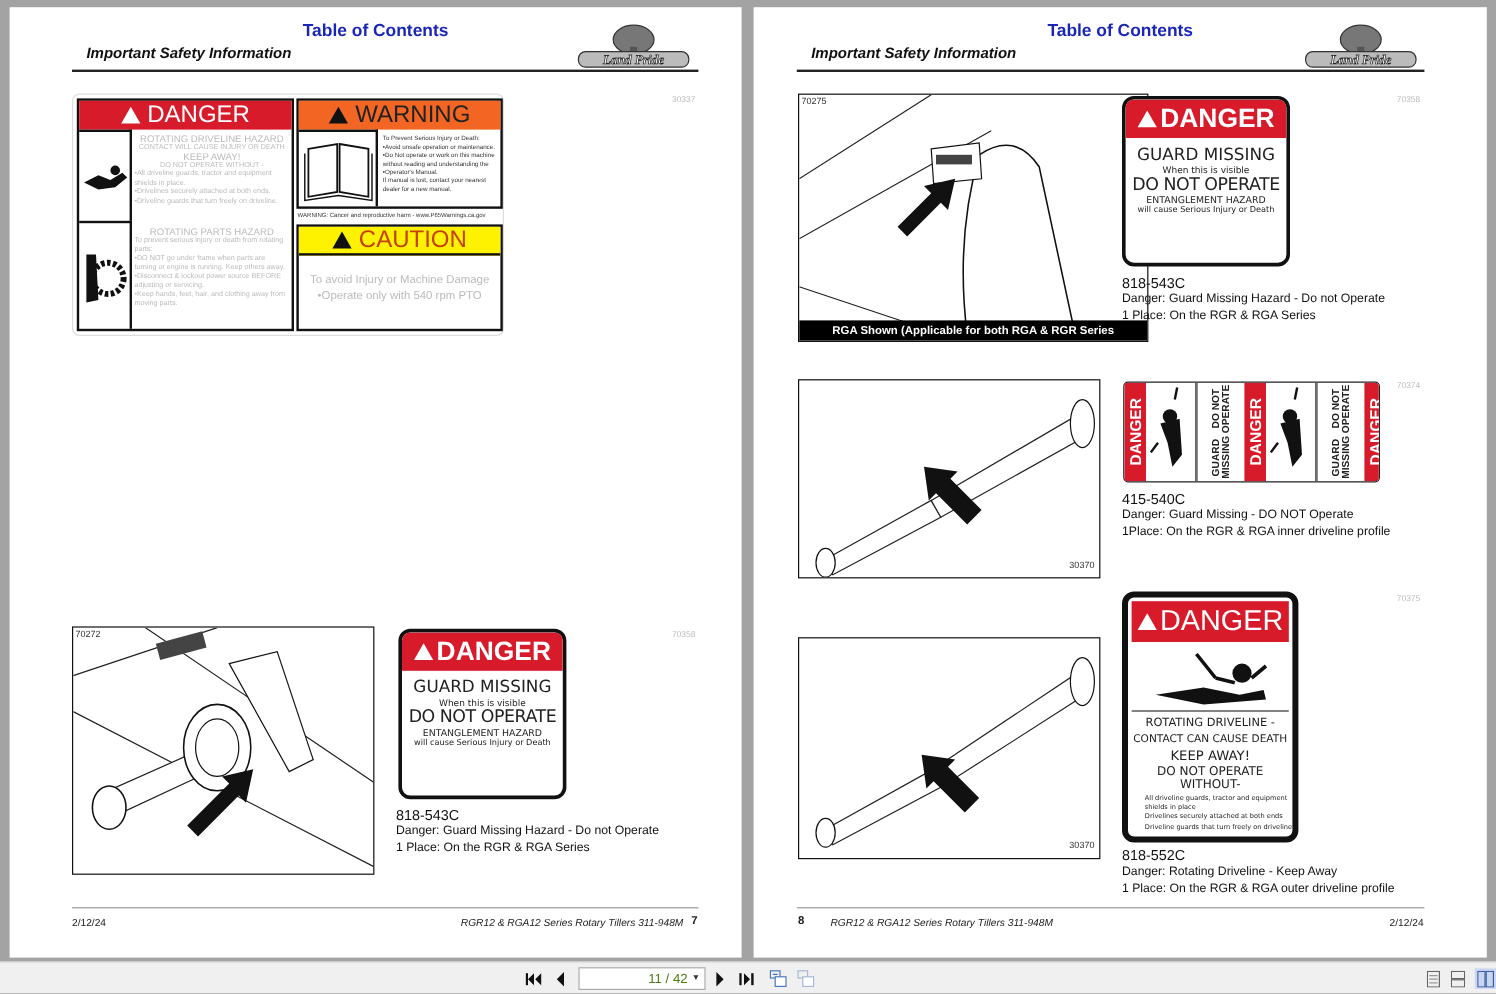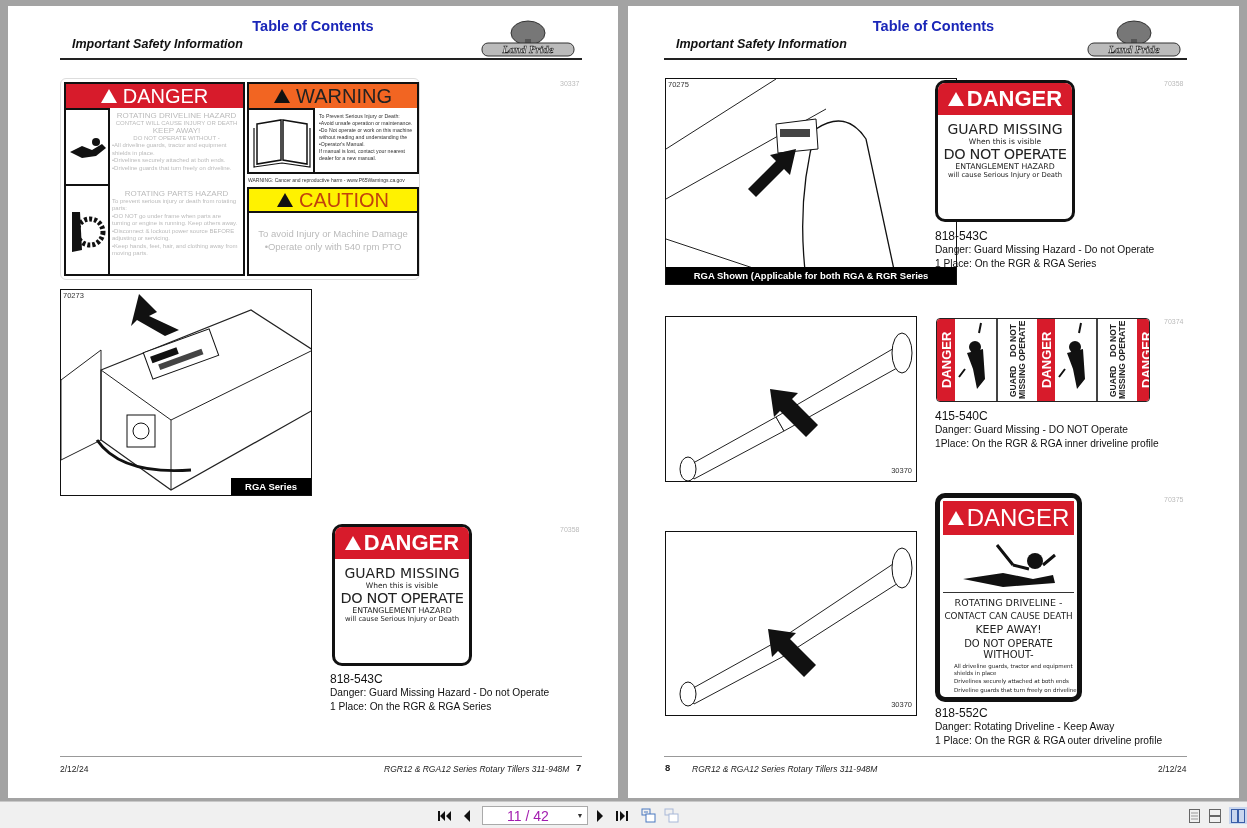--- a/index.html
+++ b/index.html
@@ -34,21 +34,21 @@
 .dg .red{background:#d71b2b;color:#fff;display:flex;align-items:center;justify-content:center;font-weight:bold;gap:3px}
 .dg .body{text-align:center;color:#222;font-family:"DejaVu Sans",sans-serif}
 .strip{position:absolute;left:936px;top:318px;width:214px;height:84px;border:1px solid #222;border-radius:4px;background:#fff;display:flex;overflow:hidden}
 .vred{background:#d71b2b;color:#fff;width:18px;writing-mode:vertical-rl;transform:rotate(180deg);font-weight:bold;font-size:13px;display:flex;align-items:center;justify-content:center}
 .vfig{width:42px;border-right:1px solid #444;position:relative}
 .vtxt{width:40px;writing-mode:vertical-rl;transform:rotate(180deg);font-size:8.5px;font-weight:bold;color:#222;display:flex;align-items:center;justify-content:center;line-height:9px;border-right:1px solid #444;text-align:center}
 
 #toolbar{position:absolute;left:0;top:801px;width:1247px;height:27px;background:#f0f0f0;border-top:1px solid #c8c8c8}
 .tb{position:absolute;top:5px;height:17px;display:flex;align-items:center;justify-content:center;color:#111;font-size:13px;cursor:pointer}
 #pagebox{position:absolute;left:482px;top:4px;width:106px;height:19px;background:#fff;border:1px solid #aaa;display:flex;align-items:center}
-#pagebox span{flex:1;text-align:center;font-size:14px;color:#a21caf}
+#pagebox span{flex:1;text-align:right;font-size:11px;color:#4d7c0f}
 #pagebox b{width:14px;font-size:7px;color:#333;text-align:center}
 </style>
 </head>
 <body>
 
 <div id="pg-left" class="page">
   <div class="toc">Table of Contents</div>
   <div class="sec" style="left:64px">Important Safety Information</div>
   <svg class="logo" style="left:472px" viewBox="0 0 96 40">
     <ellipse cx="48" cy="14" rx="17" ry="12" fill="#777" stroke="#333"></ellipse>
@@ -122,38 +122,34 @@
         <span class="tri" style="color:#111"></span>
         <span>CAUTION</span>
       </div>
       <div style="position:absolute;left:4px;right:4px;top:38px;text-align:center;color:#bbb;font-size:9.5px;line-height:13px">
         <div>To avoid Injury or Machine Damage</div>
         <div>•Operate only with 540 rpm PTO</div>
       </div>
     </div>
   </div>
 
-  <div class="photo" style="left:52px;top:283px;width:252px;height:207px">
+
+  <div class="photo" style="left:52px;top:516px;width:252px;height:207px">
     <svg width="252" height="207" viewBox="0 0 252 207">
-      <path d="M0 90 L40 60 L40 150 L0 170 Z" fill="none" stroke="#222"></path>
-      <path d="M40 80 L190 20 L252 60 L252 120 L110 200 L40 150 Z" fill="none" stroke="#222" stroke-width="1.3"></path>
-      <path d="M40 80 L110 130 L252 60" fill="none" stroke="#222"></path>
-      <path d="M110 130 L110 200" stroke="#222"></path>
-      <rect x="85" y="50" width="70" height="28" transform="rotate(-20 120 64)" fill="#fff" stroke="#111"></rect>
-      <rect x="90" y="56" width="28" height="7" transform="rotate(-20 120 64)" fill="#111"></rect>
-      <rect x="95" y="66" width="46" height="6" transform="rotate(-20 120 64)" fill="#444"></rect>
-      <rect x="66" y="125" width="28" height="32" fill="#fff" stroke="#111"></rect>
-      <circle cx="80" cy="141" r="8" fill="none" stroke="#111"></circle>
-      <path d="M36 150 Q60 185 130 180" fill="none" stroke="#111" stroke-width="3"></path>
-      <path d="M78 4 L96 22 L88 26 L118 40 L104 46 L76 30 L70 36 Z" fill="#111"></path>
+      <path d="M0 40 L120 0 M0 70 L252 200 M60 0 L252 130" stroke="#222" fill="none"></path>
+      <path d="M20 140 L110 100 L118 118 L28 160 Z" fill="#fff" stroke="#222"></path>
+      <ellipse cx="30" cy="150" rx="14" ry="18" fill="#fff" stroke="#111" stroke-width="1.3"></ellipse>
+      <ellipse cx="120" cy="100" rx="28" ry="36" fill="#fff" stroke="#111" stroke-width="1.3"></ellipse>
+      <ellipse cx="120" cy="100" rx="18" ry="24" fill="none" stroke="#111"></ellipse>
+      <path d="M130 30 L170 20 L200 110 L180 120 Z" fill="#fff" stroke="#111"></path>
+      <rect x="70" y="8" width="40" height="14" fill="#444" transform="rotate(-15 90 15)"></rect>
+      <path d="M95 165 L130 130 L124 124 L150 118 L144 146 L138 140 L104 174 Z" fill="#111"></path>
     </svg>
-    <div class="num" style="left:2px;top:1px">70273</div>
-    <div class="cap" style="right:0;bottom:0;width:80px">RGA Series</div>
-  </div>
-
+    <div class="num" style="left:2px;top:1px">70272</div>
+  </div>
   <div class="figid" style="left:552px;top:520px">70358</div>
   <div class="dg" style="left:324px;top:518px;width:140px;height:142px">
     <div class="red" style="height:32px;font-size:22px">
       <span class="tri" style="color:#fff"></span>
       <span>DANGER</span>
     </div>
     <div class="body" style="padding-top:6px">
       <div style="font-size:14px">GUARD MISSING</div>
       <div style="font-size:7.5px">When this is visible</div>
       <div style="font-size:14.5px;letter-spacing:-.4px">DO NOT OPERATE</div>

